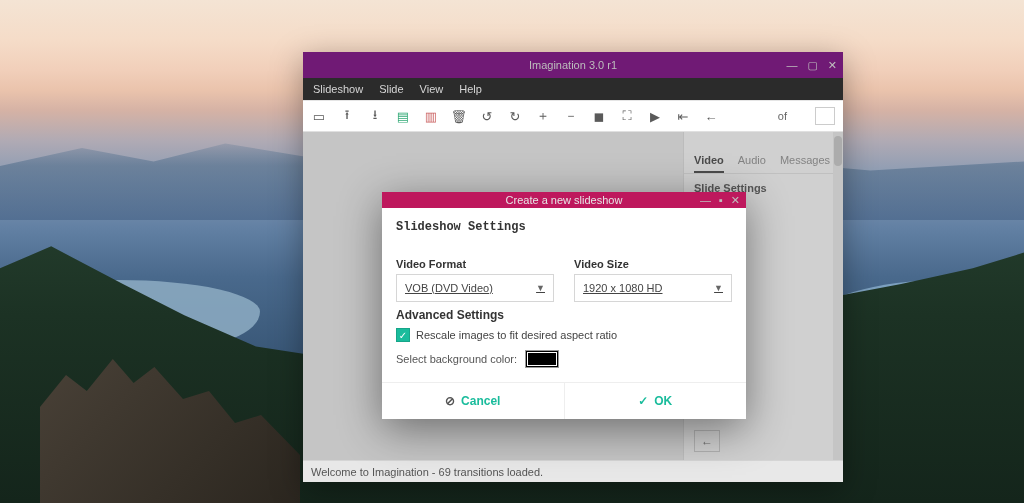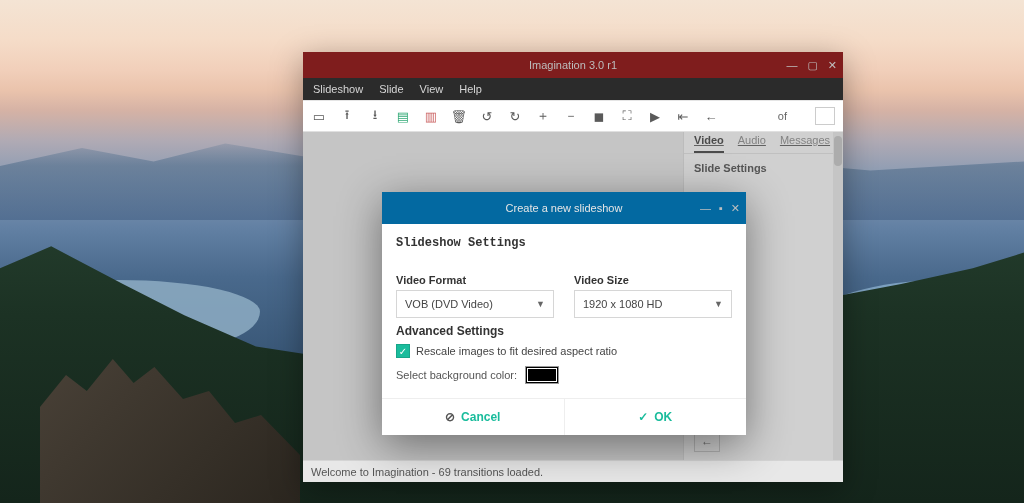--- a/index.html
+++ b/index.html
@@ -21,59 +21,59 @@
 .lake2 { position:absolute; right:0; top:280px; width:210px; height:90px; background:#7fa3c2; border-radius:70% 0 0 40% / 50% 0 0 60%; opacity:.95;}
 .rocks { position:absolute; left:40px; bottom:0; width:260px; height:160px;
   background:linear-gradient(135deg,#4a4238,#2b261f);
   clip-path: polygon(0 100%, 0 40%, 10% 20%, 18% 30%, 28% 10%, 36% 25%, 44% 15%, 55% 35%, 65% 30%, 75% 50%, 85% 45%, 100% 70%, 100% 100%);
 }
 
 
 .app-window { position:absolute; left:303px; top:52px; width:540px; height:430px;
   background:#f3f3f3; box-shadow:0 8px 30px rgba(0,0,0,.35); display:flex; flex-direction:column;
 }
-.app-titlebar { height:26px; background:#7f1d1d; color:#cfcfcf; display:flex; align-items:center; font-size:11px; position:relative;}
+.app-titlebar { height:26px; background:#701a75; color:#cfcfcf; display:flex; align-items:center; font-size:11px; position:relative;}
 .app-title { flex:1; text-align:center; color:#bdbdbd; font-size:11px;}
 .win-controls { position:absolute; right:6px; top:0; height:100%; display:flex; align-items:center; gap:10px; color:#bfbfbf; font-size:11px;}
 .win-controls span { cursor:pointer; }
 .app-menubar { height:22px; background:#2b2b2b; color:#d6d6d6; display:flex; align-items:center; gap:16px; padding:0 10px; font-size:11px;}
 .app-menubar span { cursor:pointer; }
 .app-toolbar { height:32px; background:#fff; border-top:1px solid #e5e5e5; border-bottom:1px solid #e0e0e0; display:flex; align-items:center; padding:0 8px; gap:12px;}
 .tb-icon { width:16px; height:16px; display:inline-flex; align-items:center; justify-content:center; color:#5a5a5a; font-size:13px; cursor:pointer; }
 .tb-sep { flex:1; }
 .tb-of { font-size:11px; color:#666; margin:0 16px;}
 .tb-spin { width:20px; height:18px; border:1px solid #ccc; background:#fff;}
 
 .app-body { flex:1; display:flex; background:#efefef; position:relative;}
 .canvas { flex:1; background:#efefef;}
 .side-panel { width:160px; background:#fff; border-left:1px solid #e0e0e0; display:flex; flex-direction:column; font-size:11px; color:#555;}
-.side-tabs { display:flex; gap:14px; padding:2px 10px 0; border-bottom:1px solid #e6e6e6;text-decoration:underline;}
+.side-tabs { display:flex; gap:14px; padding:22px 10px 0; border-bottom:1px solid #e6e6e6;}
 .side-tabs span { padding-bottom:5px; cursor:pointer; color:#888;}
 .side-tabs span.active { color:#333; border-bottom:2px solid #333; font-weight:600;}
 .side-section { padding:8px 10px; font-weight:600; color:#444; font-size:11px;}
 .side-scroll { position:absolute; right:0; top:0; bottom:0; width:10px; background:#eee;}
 .side-scroll::after{content:"";position:absolute;left:1px;right:1px;top:4px;height:30px;background:#c8c8c8;border-radius:4px;}
 
 .scroll-btn-box { padding:8px 10px; display:flex; gap:6px;}
 .scroll-btn { width:26px; height:22px; border:1px solid #d0d0d0; background:#fff; display:flex; align-items:center; justify-content:center; color:#666; font-size:12px; cursor:pointer;}
 
 .app-status { height:22px; background:#e8e8e8; border-top:1px solid #d5d5d5; font-size:11px; color:#555; display:flex; align-items:center; padding:0 8px;}
 
 .overlay { position:absolute; inset:0; background:rgba(120,120,120,.35);}
 
 
 .dialog { position:absolute; left:382px; top:192px; width:364px; background:#fff; box-shadow:0 10px 40px rgba(0,0,0,.45); display:flex; flex-direction:column; font-size:12px; color:#333;}
-.dialog-titlebar { height:32px; background:#0369a1; color:#e6e6e6; display:flex; align-items:center; justify-content:center; font-size:11px; position:relative;text-align:right;}
+.dialog-titlebar { height:16px; background:#be185d; color:#e6e6e6; display:flex; align-items:center; justify-content:center; font-size:11px; position:relative;text-align:right;}
 .dialog-titlebar .win-controls { right:6px; gap:8px;}
 .dialog-body { padding:10px 14px 4px; }
 .sect-title { font-weight:700; font-size:12px; color:#333; margin:2px 0 24px;font-family:Liberation Mono, monospace;}
 .row { display:flex; gap:20px; margin-bottom:3px;}
 .col { flex:1; display:flex; flex-direction:column; gap:4px;}
 .label { font-weight:700; font-size:11px; color:#333;}
-.select { height:28px; border:1px solid #d6d6d6; background:#fff; display:flex; align-items:center; justify-content:space-between; padding:0 8px; font-size:11px; color:#444; cursor:pointer;}
+.select { height:28px; border:1px solid #d6d6d6; background:#fff; display:flex; align-items:center; justify-content:space-between; padding:0 8px; font-size:11px; color:#444; cursor:pointer;text-decoration:underline;}
 .select .caret { font-size:9px; color:#666;}
 .adv-title { font-weight:700; font-size:12px; margin:6px 0;}
 .check-row { display:flex; align-items:center; gap:6px; font-size:11px; color:#444; margin-bottom:8px;}
 .checkbox { width:14px; height:14px; background:#1abc9c; border:1px solid #17a589; display:flex; align-items:center; justify-content:center; color:#fff; font-size:10px;}
 .bgcolor-row { display:flex; align-items:center; gap:8px; font-size:11px; color:#555;}
 .swatch { width:34px; height:18px; border:1px solid #999; background:#000; cursor:pointer; padding:1px;}
 .swatch-inner{width:100%;height:100%;background:#000;border:1px solid #fff;}
 .dialog-actions { display:flex; border-top:1px solid #eee; margin-top:10px;}
 .dialog-btn { flex:1; height:36px; display:flex; align-items:center; justify-content:center; gap:6px; font-size:12px; font-weight:600; color:#1abc9c; background:#fff; cursor:pointer;}
 .dialog-btn + .dialog-btn { border-left:1px solid #eee;}

